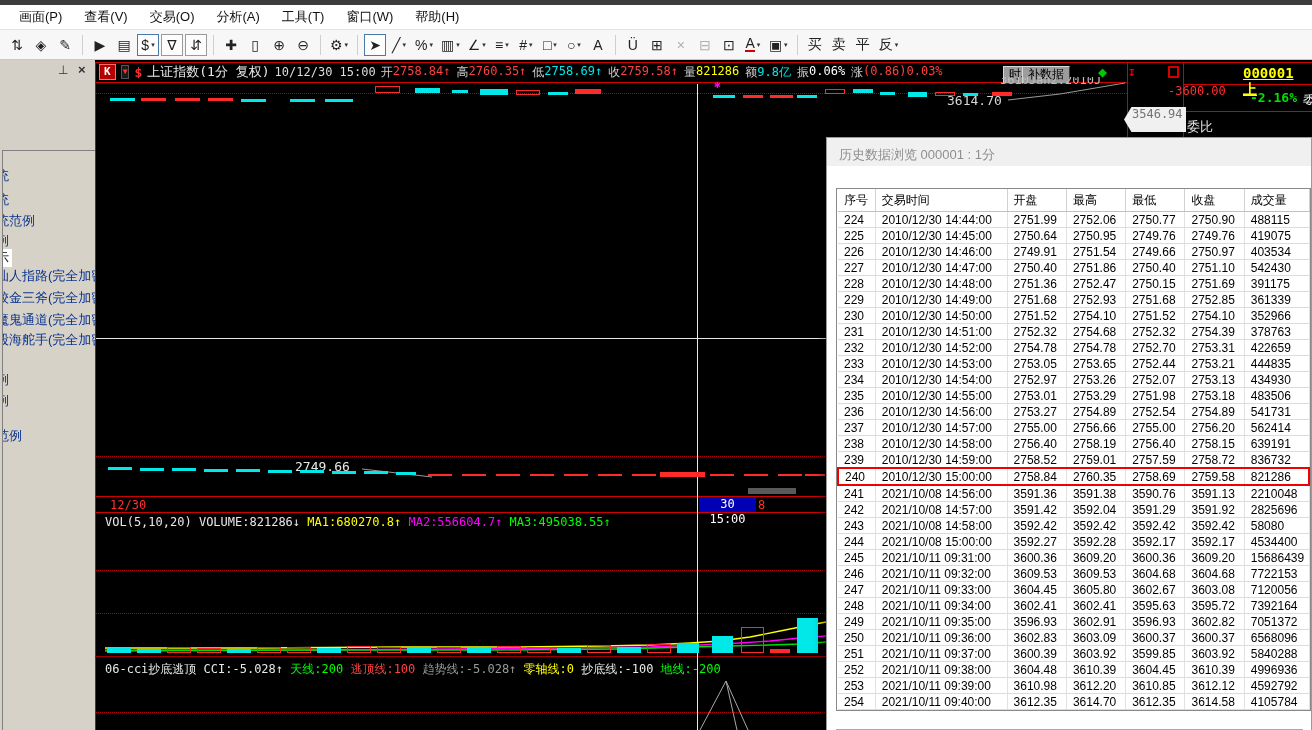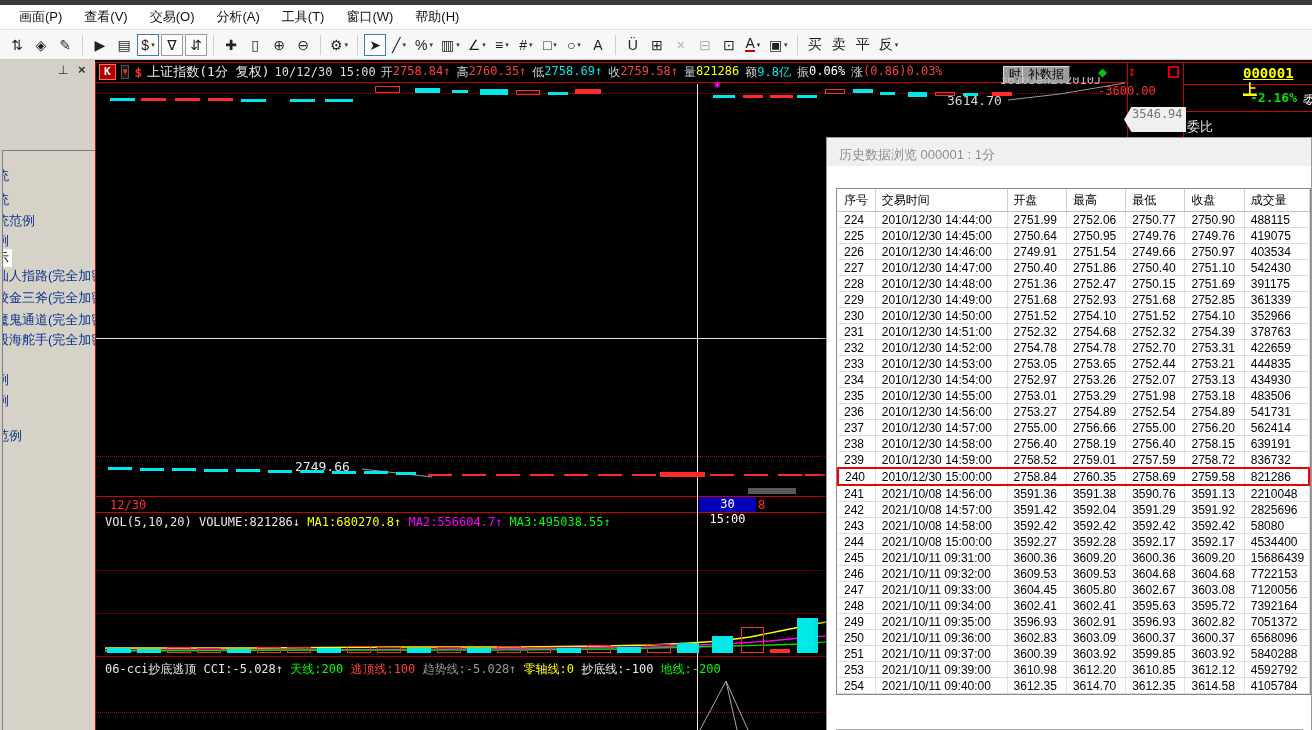--- a/index.html
+++ b/index.html
@@ -312,21 +312,21 @@
     <div class="redrect" style="left:1073px;top:6px"></div>
 
     <div class="lbl" style="left:619px;top:18px;color:#ff00ff;font-size:11px">✱</div>
     <div class="clipbox" style="left:905px;top:17px;width:120px;height:10px">
       <span class="lbl" style="left:0;top:-4px;color:#bdbdbd;font-size:12px">3610Jan2.2010J</span>
     </div>
     <div class="lbl" style="left:852px;top:33px;color:#d6d6d6;font-size:13px">3614.70</div>
     <div class="lbl" style="left:200px;top:399px;color:#e8e8e8;font-size:13px">2749.66</div>
     <div style="position:absolute;left:653px;top:428px;width:48px;height:6px;background:#5a5a5a"></div>
 
-    <div class="lbl" style="left:1003px;top:24px;color:#ff3030;font-size:12px">-3600.00</div>
+    <div class="lbl" style="left:1073px;top:24px;color:#ff3030;font-size:12px">-3600.00</div>
     <div class="ptr-tag" style="left:1029px;top:47px;width:62px">3546.94</div>
 
     <div class="quote-name" style="left:1148px;top:5px"><span>000001</span> <span>上</span></div>
     <div class="qlabel" style="left:1092px;top:30px">委比</div>
     <div class="qval" style="left:1155px;top:30px">-2.16%</div>
     <div class="clipbox" style="left:1208px;top:30px;width:9px;height:15px">
       <span class="qlabel" style="left:0;top:0;position:static">委</span>
     </div>
     <div class="qlabel" style="left:1092px;top:57px">委买金额</div>
 
@@ -694,20 +694,29 @@
               <tr>
                 <td>251</td>
                 <td>2021/10/11 09:37:00</td>
                 <td>3600.39</td>
                 <td>3603.92</td>
                 <td>3599.85</td>
                 <td>3603.92</td>
                 <td>5840288</td>
               </tr>
               <tr>
+                <td>252</td>
+                <td>2021/10/11 09:38:00</td>
+                <td>3604.48</td>
+                <td>3610.39</td>
+                <td>3604.45</td>
+                <td>3610.39</td>
+                <td>4996936</td>
+              </tr>
+              <tr>
                 <td>253</td>
                 <td>2021/10/11 09:39:00</td>
                 <td>3610.98</td>
                 <td>3612.20</td>
                 <td>3610.85</td>
                 <td>3612.12</td>
                 <td>4592792</td>
               </tr>
               <tr>
                 <td>254</td>

